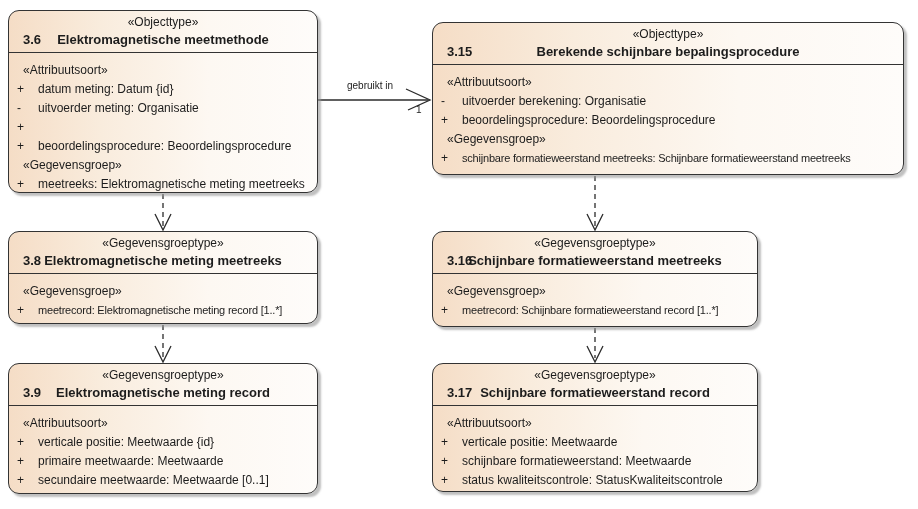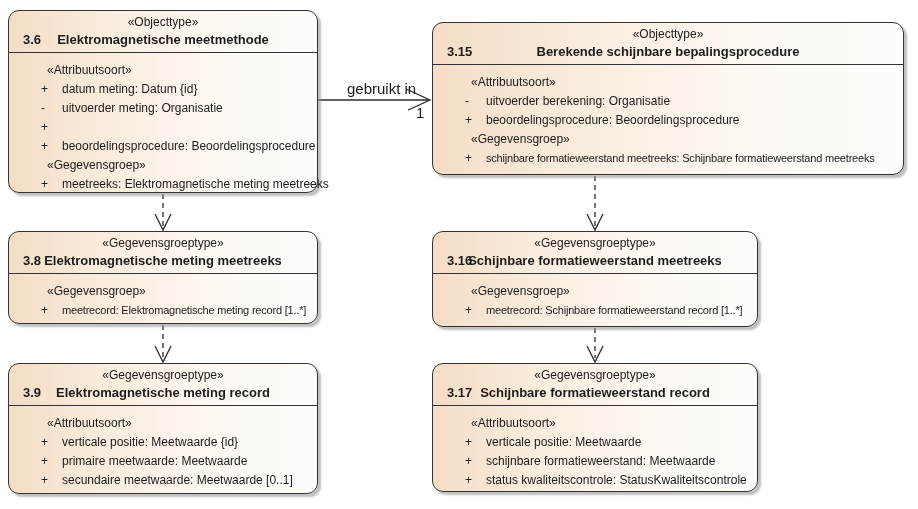--- a/index.html
+++ b/index.html
@@ -12,26 +12,26 @@
     position:absolute;box-sizing:border-box;
     background:linear-gradient(90deg,#f5ddc6 0%,#f9ecdd 30%,#fdf8f2 65%,#fefcfa 100%);
     border:1px solid #333333;border-radius:11px;
     box-shadow:3px 3px 2px rgba(150,150,150,0.6);
   }
   .box-header{border-bottom:1px solid #333333;padding:4px 0 3px 0;}
   .stereotype{text-align:center;font-size:12px;line-height:15px;}
   .title-row{position:relative;text-align:center;font-weight:bold;font-size:13px;line-height:18px;margin-top:1px;}
   .box-number{position:absolute;left:14px;top:0;font-weight:bold;font-size:13px;}
   .box-body{padding-top:8px;font-size:12px;}
-  .row{height:19px;line-height:19px;white-space:nowrap;margin-left:24px;}
+  .row{height:19px;line-height:19px;white-space:nowrap;}
   .row.section{padding-left:14px;}
   .row.attr{position:relative;padding-left:29px;}
   .pfx{position:absolute;left:8px;top:0;width:12px;text-align:left;}
   .tight{font-size:11px;letter-spacing:-0.2px;}
-  .conn-label{position:absolute;font-size:15px;color:#1c1c1c;white-space:nowrap;}
+  .conn-label{position:absolute;font-size:10px;color:#1c1c1c;white-space:nowrap;}
 </style>
 </head>
 <body>
 
 <div id="canvas">
 
   <svg id="connector-layer" viewBox="0 0 918 509" xmlns="http://www.w3.org/2000/svg">
 
     <g stroke="#2b2b2b" fill="none" stroke-width="1.3">
       <path d="M318 100 H 428"></path>

